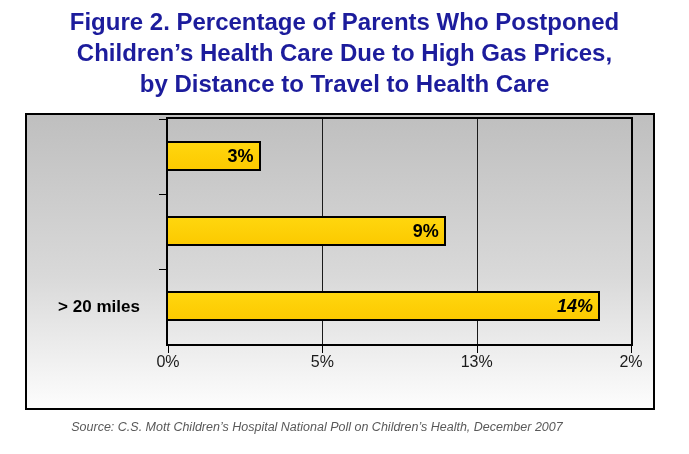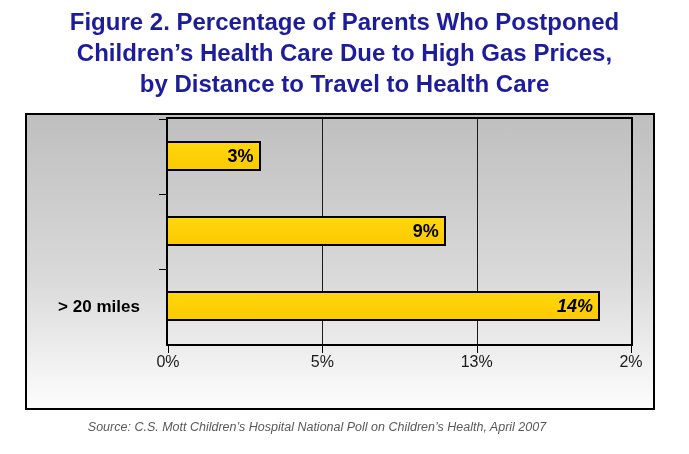--- a/index.html
+++ b/index.html
@@ -68,14 +68,14 @@
       </div>
     <div class="x-axis-row">
         <div class="x-label" style="left: 0%;">0%</div>
         <div class="x-label" style="left: 33.3333%;">5%</div>
         <div class="x-label" style="left: 66.6667%;">13%</div>
         <div class="x-label" style="left: 100%;">2%</div>
       </div>
       <div class="cat-label" style="top: 154px;">&gt; 20 miles</div>
     </div>
 
-  <div class="source">Source: C.S. Mott Children’s Hospital National Poll on Children’s Health, April 2007</div>
+  <div class="source">Source: C.S. Mott Children’s Hospital National Poll on Children’s Health, December 2007</div>
 </div>
 
 </body></html>

